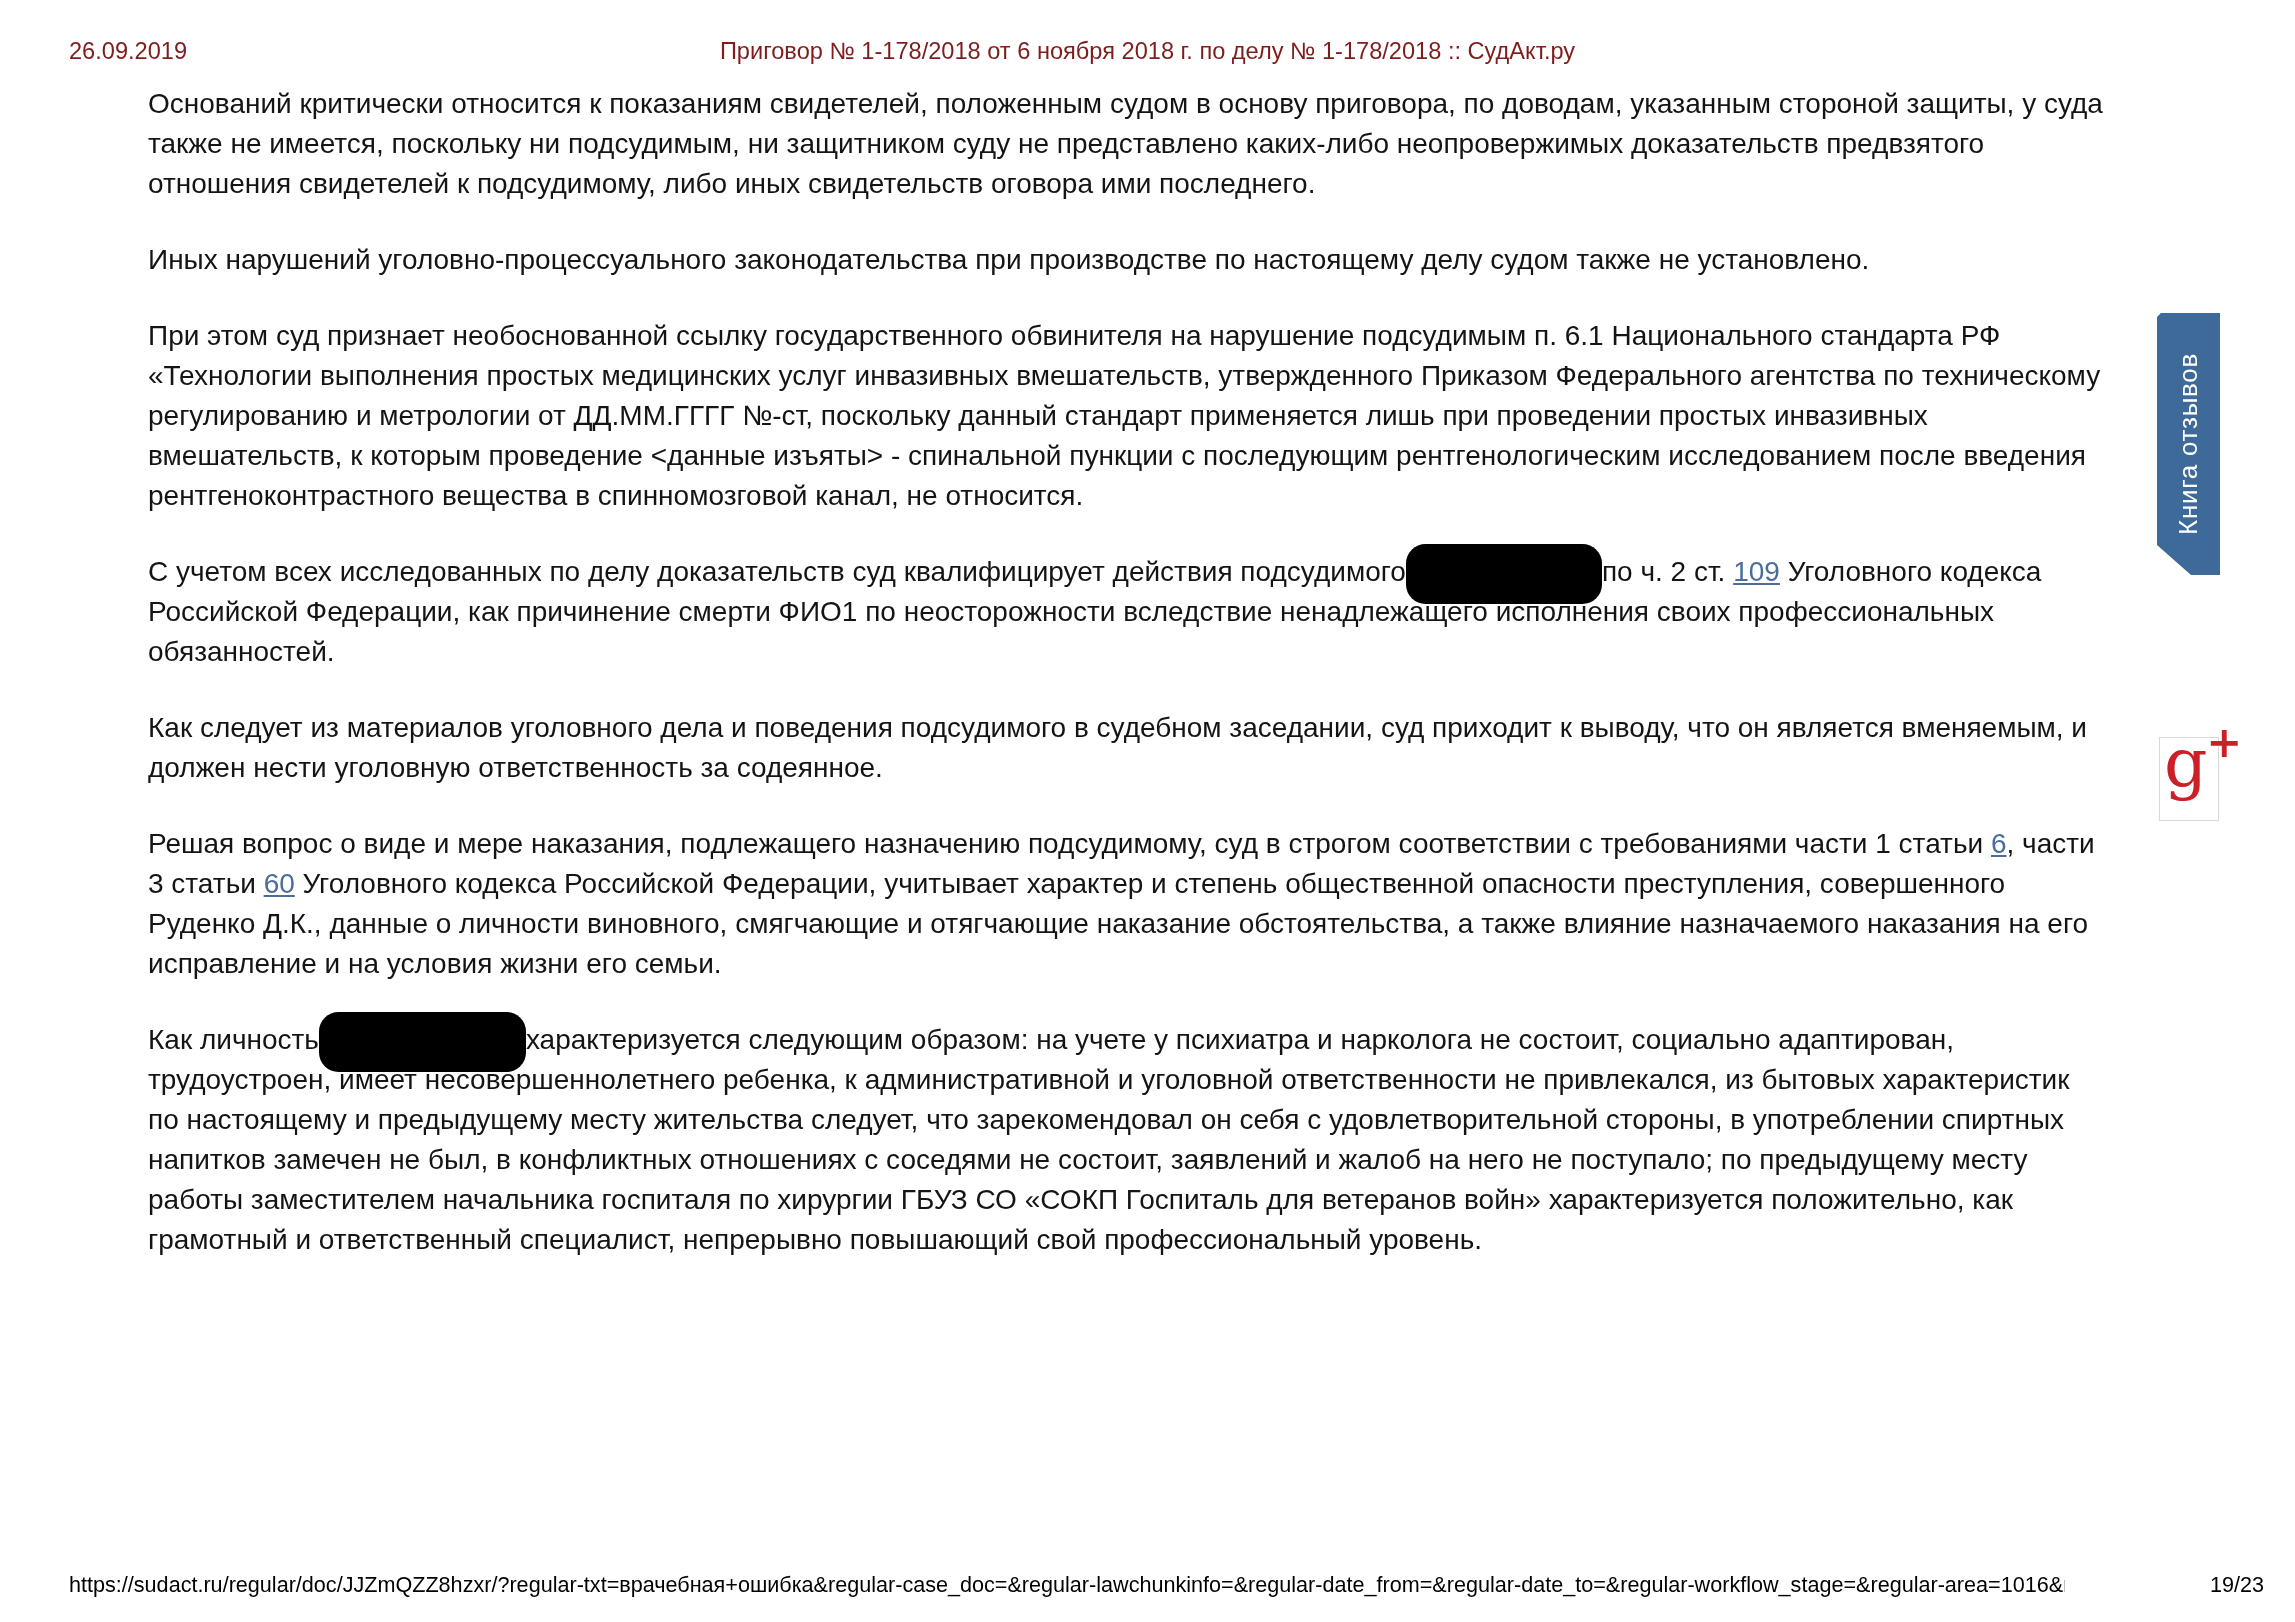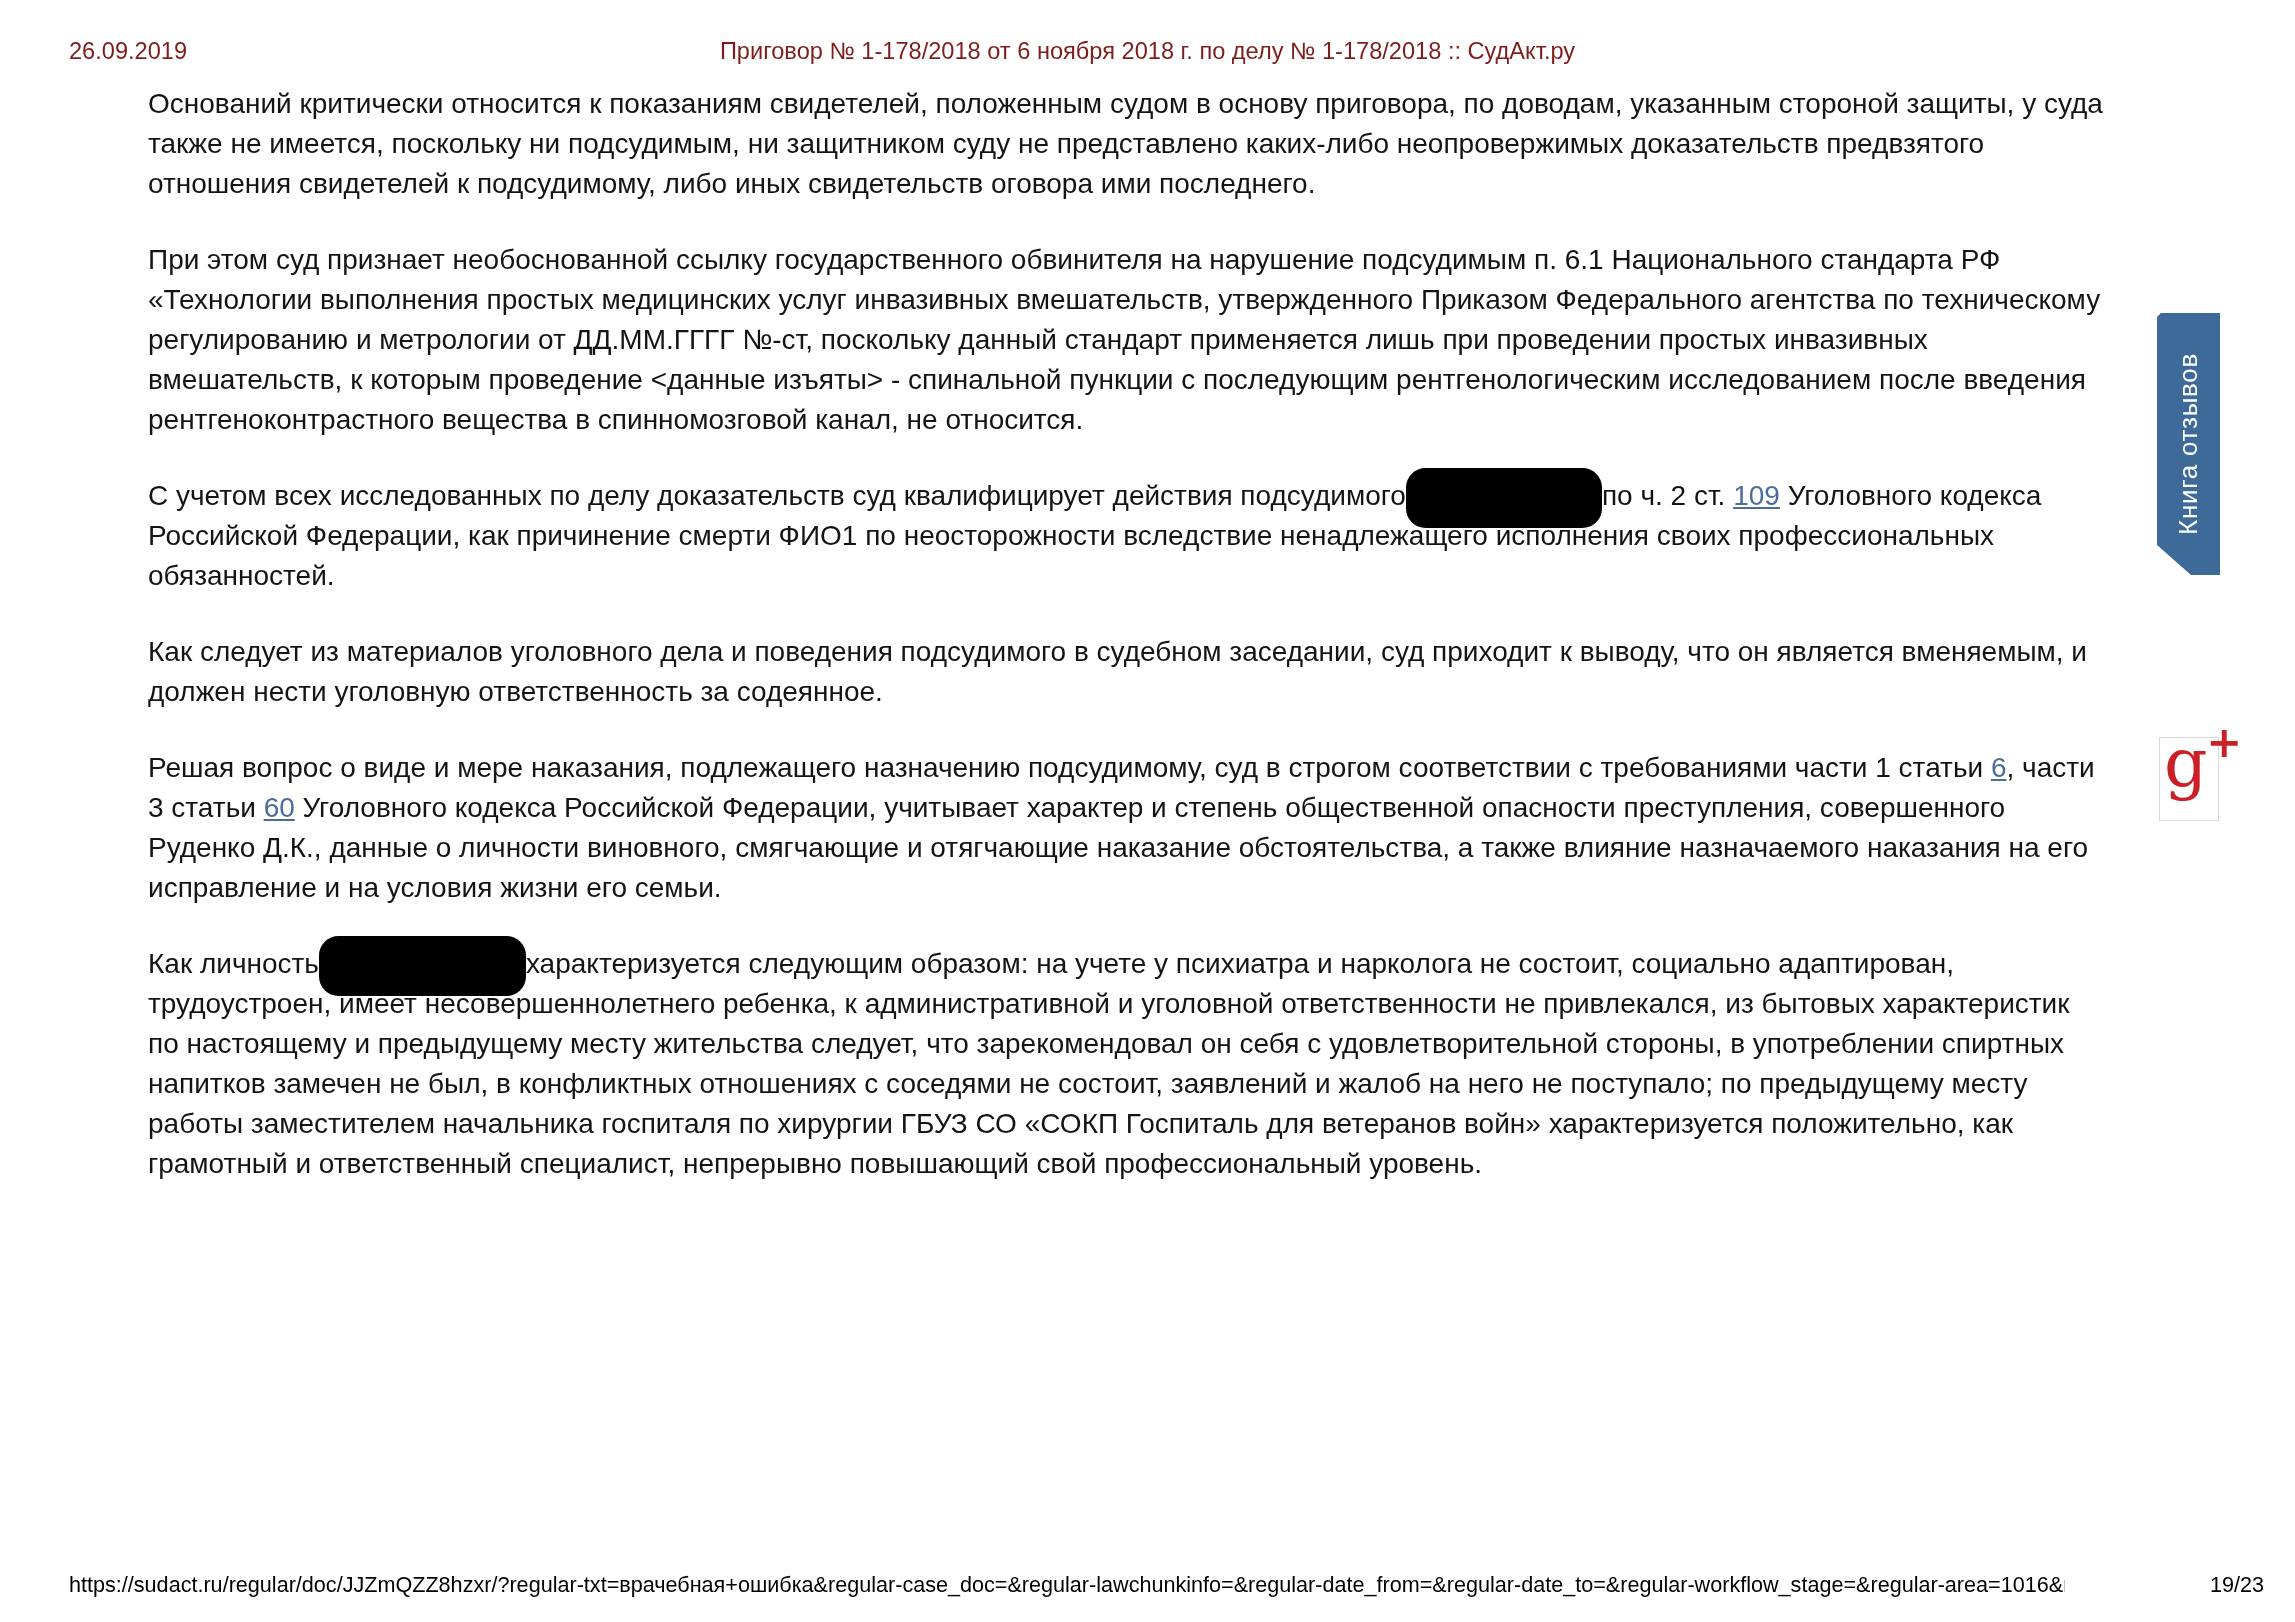--- a/index.html
+++ b/index.html
@@ -88,20 +88,21 @@
 </head>
 <body>
 
 <div class="hdr">
   <div class="hdr-date">26.09.2019</div>
   <div class="hdr-title">Приговор № 1-178/2018 от 6 ноября 2018 г. по делу № 1-178/2018 :: СудАкт.ру</div>
 </div>
 
 <div class="doc">
     <p><span>Оснований критически относится к показаниям свидетелей, положенным судом в основу приговора, по доводам, указанным стороной защиты, у суда также не имеется, поскольку ни подсудимым, ни защитником суду не представлено каких-либо неопровержимых доказательств предвзятого отношения свидетелей к подсудимому, либо иных свидетельств оговора ими последнего.</span></p>
+    <p><span>Иных нарушений уголовно-процессуального законодательства при производстве по настоящему делу судом также не установлено.</span></p>
     <p><span>При этом суд признает необоснованной ссылку государственного обвинителя на нарушение подсудимым п. 6.1 Национального стандарта РФ «Технологии выполнения простых медицинских услуг инвазивных вмешательств, утвержденного Приказом Федерального агентства по техническому регулированию и метрологии от ДД.ММ.ГГГГ №-ст, поскольку данный стандарт применяется лишь при проведении простых инвазивных вмешательств, к которым проведение &lt;данные изъяты&gt; - спинальной пункции с последующим рентгенологическим исследованием после введения рентгеноконтрастного вещества в спинномозговой канал, не относится.</span></p>
     <p><span>С учетом всех исследованных по делу доказательств суд квалифицирует действия подсудимого</span><span class="redacted" style="width: 196px;"></span><span>по ч. 2 ст. </span><a href="#" class="doc-link" style="color: rgb(74, 109, 155);">109</a><span> Уголовного кодекса Российской Федерации, как причинение смерти ФИО1 по неосторожности вследствие ненадлежащего исполнения своих профессиональных обязанностей.</span></p>
     <p><span>Как следует из материалов уголовного дела и поведения подсудимого в судебном заседании, суд приходит к выводу, что он является вменяемым, и должен нести уголовную ответственность за содеянное.</span></p>
     <p><span>Решая вопрос о виде и мере наказания, подлежащего назначению подсудимому, суд в строгом соответствии с требованиями части 1 статьи </span><a href="#" class="doc-link" style="color: rgb(74, 109, 155);">6</a><span>, части 3 статьи </span><a href="#" class="doc-link" style="color: rgb(74, 109, 155);">60</a><span> Уголовного кодекса Российской Федерации, учитывает характер и степень общественной опасности преступления, совершенного Руденко Д.К., данные о личности виновного, смягчающие и отягчающие наказание обстоятельства, а также влияние назначаемого наказания на его исправление и на условия жизни его семьи.</span></p>
     <p><span>Как личность</span><span class="redacted" style="width: 207px;"></span><span>характеризуется следующим образом: на учете у психиатра и нарколога не состоит, социально адаптирован, трудоустроен, имеет несовершеннолетнего ребенка, к административной и уголовной ответственности не привлекался, из бытовых характеристик по настоящему и предыдущему месту жительства следует, что зарекомендовал он себя с удовлетворительной стороны, в употреблении спиртных напитков замечен не был, в конфликтных отношениях с соседями не состоит, заявлений и жалоб на него не поступало; по предыдущему месту работы заместителем начальника госпиталя по хирургии ГБУЗ СО «СОКП Госпиталь для ветеранов войн» характеризуется положительно, как грамотный и ответственный специалист, непрерывно повышающий свой профессиональный уровень.</span></p>
   </div>
 
 <div class="feedback-tab" style="background: rgb(61, 106, 153);">
   <span>Книга отзывов</span>
 </div>

